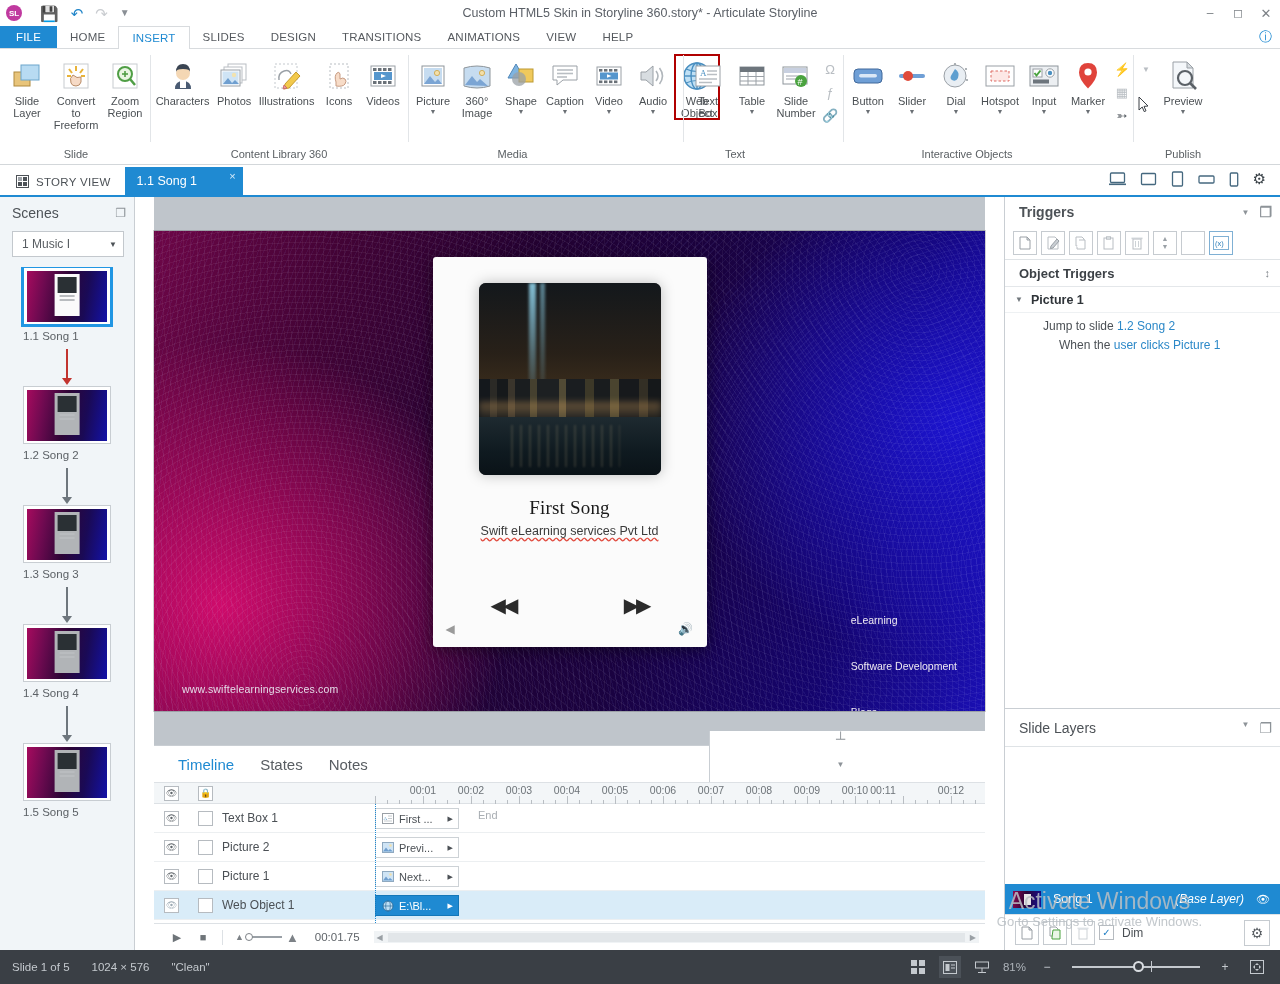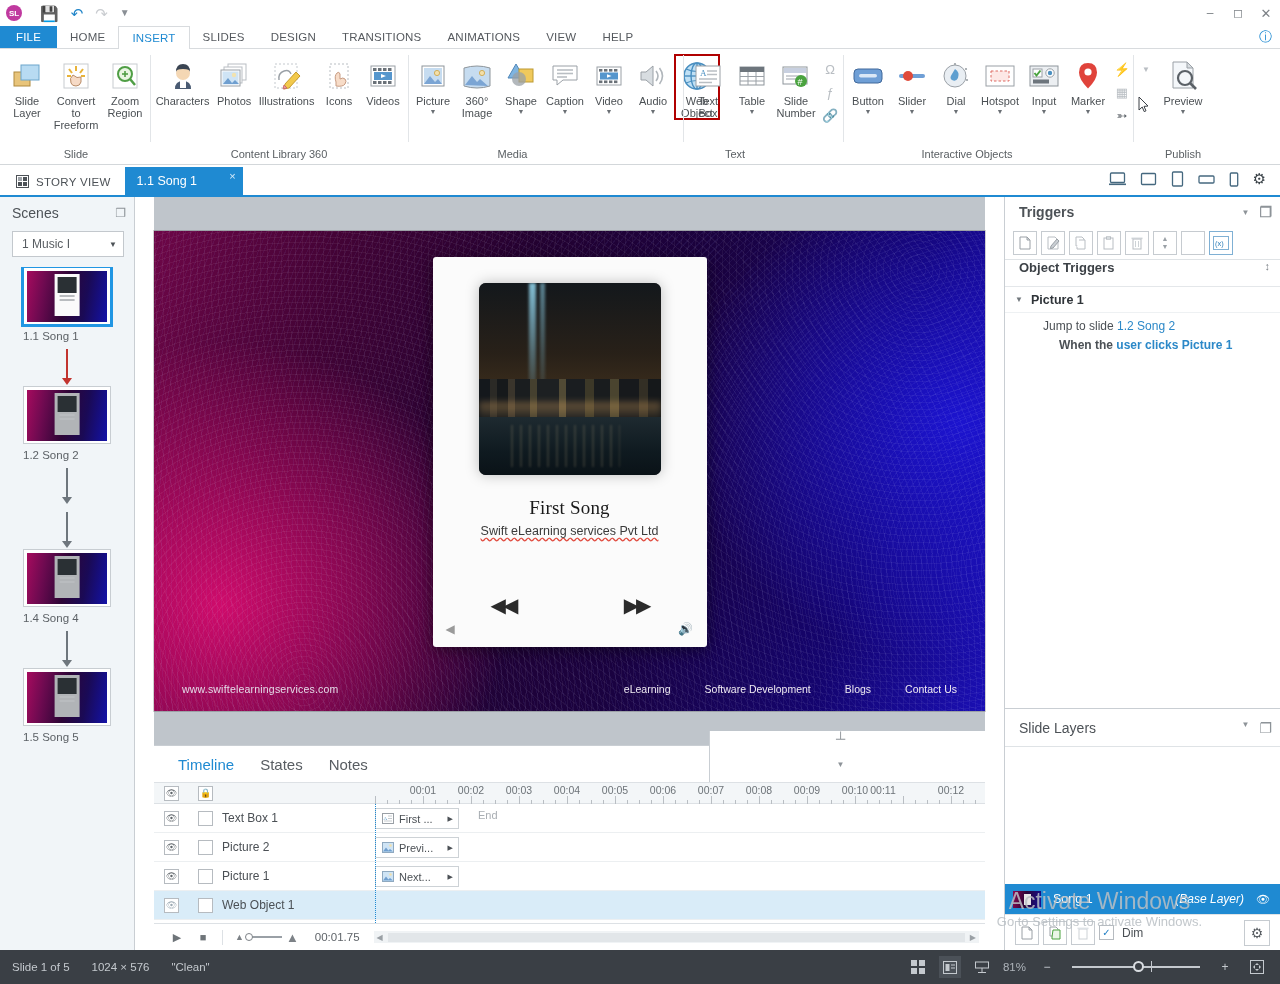--- a/index.html
+++ b/index.html
@@ -234,21 +234,21 @@
   .playerfoot {
     margin-top:auto; width:100%; display:flex; justify-content:space-between;
     padding:0 13px 11px; align-items:flex-end;
   }
   .playerfoot .s { font-size:12px; color:#9a9a9a; }
   .slide-footer {
     position:absolute; left:0; right:0; bottom:0; height:44px;
     display:flex; align-items:center; padding:0 28px;
   }
   .slide-footer .url { font-size:10.5px; color:#e4dce8; letter-spacing:.2px; }
-  .slide-footer .navlinks { margin-left:auto; display:flex; gap:34px; }
+  .slide-footer .navlinks { margin-left:auto; display:flex; gap:34px;flex-direction:column; }
   .slide-footer .navlinks span { font-size:10.5px; color:#efeaf2; }
 
   
   .timelinepanel {
     flex:0 0 205px; height:205px; background:#fff; border-top:1px solid #c9ced3;
     display:flex; flex-direction:column;
   }
   .tl-tabs { height:36px; display:flex; align-items:center; padding:0 0 0 24px; gap:26px; }
   .tl-tabs .t { font-size:15px; color:#585d62; }
   .tl-tabs .t.active { color:#1f8ad2; }
@@ -307,32 +307,32 @@
     border-bottom:1px solid #dfe3e6;
   }
   .tbtn {
     width:24px;height:24px;border:1px solid #c6cbd0;background:#fff;
     display:flex;align-items:center;justify-content:center; color:#9aa0a6; font-size:12px;
   }
   .tbtn.empty { border-color:#c6cbd0; }
   .tbtn.var { border-color:#8fb6d4; color:#3b7fb3; font-size:9px; }
   .tbtn.spin { flex-direction:column; gap:0; font-size:7px; line-height:7px; }
   .obj-trig-hd {
-    height:27px; display:flex; align-items:flex-start; padding:0 10px 0 14px;
+    height:27px; display:flex; align-items:center; padding:0 10px 0 14px;
     border-bottom:1px solid #e4e7ea; background:#fff;
   }
   .obj-trig-hd .tt { font-size:13px; color:#3c4146; font-weight:bold; }
   .obj-trig-hd .cl { margin-left:auto; color:#7f858a; font-size:11px; }
   .trig-body { flex:1; overflow:hidden; }
   .trig-group { display:flex; align-items:center; height:26px; padding-left:10px; border-bottom:1px solid #eef1f3; }
   .trig-group .cv { font-size:8px; color:#72787d; width:16px; }
   .trig-group .gn { font-size:12.5px; color:#2f3439; font-weight:bold; }
   .trig-line { padding:4px 10px 0 38px; font-size:12px; color:#4b5055; line-height:19px; }
   .trig-line .lk { color:#2b88c8; }
-  .trig-line2 { padding:0 10px 6px 54px; font-size:12px; color:#4b5055; line-height:19px;font-weight:bold; }
+  .trig-line2 { padding:0 10px 6px 54px; font-size:12px; color:#4b5055; line-height:19px; }
   .trig-line2 .lk { color:#2b88c8; }
   .layer-hd { height:38px; display:flex; align-items:center; padding:0 8px 0 14px; font-size:14px; color:#4d5257; border-top:1px solid #c9ced3; }
   .layer-hd .sp { margin-left:auto; display:flex; gap:10px; color:#8d9398; }
   .layer-body { flex:1; border-top:1px solid #dfe3e6; position:relative; }
   .layer-row {
     position:absolute; left:0; right:0; bottom:0; height:30px; background:#1f8ad2;
     display:flex; align-items:center; padding:0 10px 0 8px; color:#fff;
   }
   .layer-row .lthumb {
     width:28px;height:17px; background:linear-gradient(100deg,#8c0a50,#2b0538 45%,#161293);
@@ -383,20 +383,21 @@
 <div class="app">
 
   <div class="titlebar">
     <div class="sl-logo">SL</div>
     <div class="qat">
       <span>💾</span>
       <span>↶</span>
       <span class="dim">↷</span>
       <span class="small">▼</span>
     </div>
+    <div class="title-text">Custom HTML5 Skin in Storyline 360.story*  -  Articulate Storyline</div>
     <div class="wincontrols">
       <div>–</div>
       <div>◻</div>
       <div>✕</div>
     </div>
   </div>
 
   <div class="menubar">
     <div class="mi file">FILE</div>
     <div class="mi">HOME</div>
@@ -865,20 +866,32 @@
                   <div class="ln"></div>
                 </div>
             </div>
           </div>
           <div class="thumb-lb">1.2 Song 2</div>
         </div>
         <div class="arrow-wrap">
             <div class="arr"></div>
           </div>
 
+        <div class="thumb-wrap">
+          <div class="thumb gray">
+            <div class="inner">
+              <div class="card">
+                  <div class="pic"></div>
+                  <div class="ln"></div>
+                  <div class="ln"></div>
+                </div>
+            </div>
+          </div>
+          <div class="thumb-lb">1.3 Song 3</div>
+        </div>
         <div class="arrow-wrap">
             <div class="arr"></div>
           </div>
 
         <div class="thumb-wrap">
           <div class="thumb gray">
             <div class="inner">
               <div class="card">
                   <div class="pic"></div>
                   <div class="ln"></div>
@@ -1117,20 +1130,33 @@
           </div>
 
           <div class="tl-row sel">
             <div class="tl-col-eye">
                 <span class="sqbtn" style="color:#9aa8b2;">👁</span>
               </div>
             <div class="tl-col-lock">
                 <span class="sqbtn"></span>
               </div>
             <div class="nm">Web Object 1</div>
+            <div class="track">
+              <div class="bar blue" style="left:28px;width:84px;">
+                <span class="mini">
+                  <svg width="12" height="12" viewBox="0 0 12 12">
+                      <circle cx="6" cy="6" r="5" fill="#bfe0f5" stroke="#2f6d9c" stroke-width="0.9"></circle>
+                      <ellipse cx="6" cy="6" rx="2.3" ry="5" fill="none" stroke="#2f6d9c" stroke-width="0.7"></ellipse>
+                      <line x1="1" y1="6" x2="11" y2="6" stroke="#2f6d9c" stroke-width="0.7"></line>
+                    </svg>
+                </span>
+                <span>E:\Bl...</span>
+                <span style="margin-left:auto;font-size:7px;">▶</span>
+              </div>
+            </div>
           </div>
         </div>
 
         <div class="tl-foot">
           <div class="pc">▶</div>
           <div class="pc">■</div>
           <div class="vsep"></div>
           <div class="zoomer">
             <span style="font-size:9px;">▲</span>
             <span style="display:inline-block;width:34px;height:1.5px;background:#9aa0a6;position:relative;">

